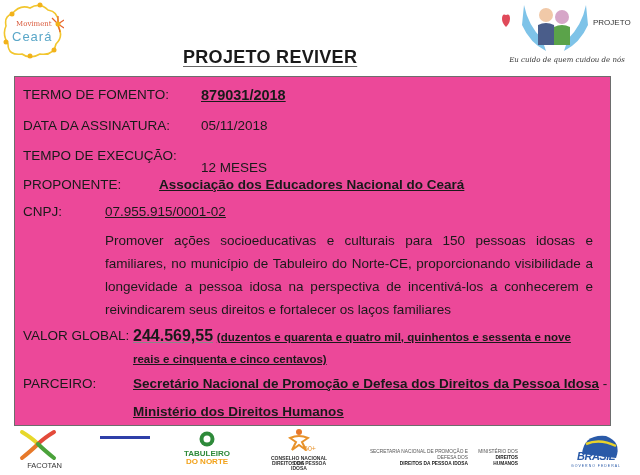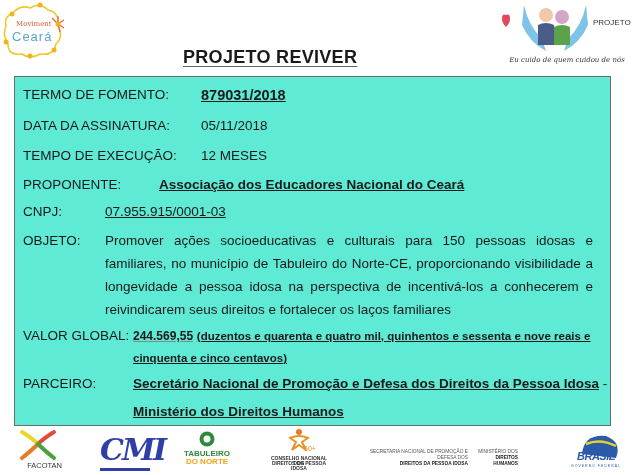--- a/index.html
+++ b/index.html
@@ -3,21 +3,21 @@
 <meta charset="utf-8">
 <style>
   html, body { margin:0; padding:0; }
   body { width:640px; height:475px; background:#ffffff; position:relative; overflow:hidden; font-family:"Liberation Sans", sans-serif; color:#1a1a1a; }
   .abs { position:absolute; }
   
   .logo-movimento { left:2px; top:2px; width:62px; height:58px; }
   .logo-reviver { left:470px; top:5px; width:150px; height:65px;margin-left:22px; }
   .page-title { left:183px; top:47px; font-size:18px; font-weight:bold; letter-spacing:0.3px; color:#1a1a1a; text-decoration:underline; text-decoration-color:#666; text-underline-offset:3px; }
   
-  .info-box { left:14px; top:76px; width:597px; height:350px; background:#5eead4; border:1px solid #6d6d6d; box-sizing:border-box; }
+  .info-box { left:14px; top:76px; width:597px; height:350px; background:#ec4899; border:1px solid #6d6d6d; box-sizing:border-box; }
   .row { position:absolute; left:8px; font-size:13.5px; line-height:18px; white-space:nowrap; }
   .lbl { display:inline-block; }
   .val { position:absolute; top:0; }
   .u { text-decoration:underline; }
   .b { font-weight:bold; }
   .objeto-text { position:absolute; left:82px; top:0; width:488px; white-space:normal; text-align:justify; line-height:23px; font-size:13.5px; }
   .valor-text { position:absolute; left:110px; top:0; width:460px; white-space:normal; line-height:22px; }
   .valor-text .small { font-size:11.5px; font-weight:bold; }
   
   .footer { left:0; top:428px; width:640px; height:47px; }
@@ -71,42 +71,41 @@
     <span class="val b u" style="left:178px;font-size:14.5px;">879031/2018</span>
   </div>
 
   <div class="row" style="top:40px;">
     <span class="lbl">DATA DA ASSINATURA:</span>
     <span class="val" style="left:178px;">05/11/2018</span>
   </div>
 
   <div class="row" style="top:70px;">
     <span class="lbl">TEMPO DE EXECUÇÃO:</span>
-    <span class="val" style="left:178px;">12 MESES</span>
+    <span class="val" style="left:178px;margin-top:12px;">12 MESES</span>
   </div>
 
   <div class="row" style="top:99px;">
     <span class="lbl">PROPONENTE:</span>
     <span class="val b u" style="left:136px;">Associação dos Educadores Nacional do Ceará</span>
   </div>
 
   <div class="row" style="top:126px;">
     <span class="lbl">CNPJ:</span>
-    <span class="val u" style="left:82px;">07.955.915/0001-03</span>
+    <span class="val u" style="left:82px;">07.955.915/0001-02</span>
   </div>
 
   <div class="row" style="top:152px;width:580px;height:95px;">
-    <span class="lbl" style="line-height:23px;">OBJETO:</span>
     <div class="objeto-text">Promover ações socioeducativas e culturais para 150 pessoas idosas e familiares, no município de Tabuleiro do Norte-CE, proporcionando visibilidade a longevidade a pessoa idosa na perspectiva de incentivá-los a conhecerem e reivindicarem seus direitos e fortalecer os laços familiares</div>
   </div>
 
   <div class="row" style="top:248px;width:580px;height:45px;">
     <span class="lbl" style="line-height:22px;">VALOR GLOBAL:</span>
     <div class="valor-text">
-      <span class="b u" style="font-size:12px;text-decoration-color:#888;">244.569,55</span>
+      <span class="b u" style="font-size:16px;text-decoration-color:#888;">244.569,55</span>
       <span class="small u">(duzentos e quarenta e quatro mil, quinhentos e sessenta e nove reais e cinquenta e cinco centavos)</span>
     </div>
   </div>
 
   <div class="row" style="top:298px;">
     <span class="lbl">PARCEIRO:</span>
     <span class="val" style="left:110px;">
       <span class="b u">Secretário Nacional de Promoção e Defesa dos Direitos da Pessoa Idosa</span>
       <span>-</span>
     </span>
@@ -123,21 +122,20 @@
     <svg width="48" height="34" viewBox="0 0 48 34">
       <path d="M8 4 Q18 10 24 16" stroke="#e7d82a" stroke-width="4" fill="none" stroke-linecap="round"></path>
       <path d="M40 4 Q30 10 24 16" stroke="#e34a3a" stroke-width="4" fill="none" stroke-linecap="round"></path>
       <path d="M8 30 Q18 22 24 16" stroke="#e7792a" stroke-width="4" fill="none" stroke-linecap="round"></path>
       <path d="M40 30 Q30 22 24 16" stroke="#4aa23a" stroke-width="4" fill="none" stroke-linecap="round"></path>
     </svg>
     <div class="abs" style="left:0;top:33px;width:48px;text-align:right;font-size:7.5px;color:#333;">FACOTAN</div>
   </div>
 
   <div class="flogo" style="left:100px;top:6px;width:55px;height:40px;">
-    <div style="font-size:30px;font-style:italic;font-weight:bold;color:#2f3fa8;font-family:'DejaVu Serif',serif;line-height:32px;letter-spacing:-2px;">CMI</div>
     <div style="height:3px;background:#2f3fa8;width:50px;margin-top:2px;"></div>
   </div>
 
   <div class="flogo" style="left:182px;top:3px;width:50px;height:44px;">
     <svg style="position:absolute;left:17px;top:0;" width="16" height="16" viewBox="0 0 16 16">
       <circle cx="8" cy="8" r="7.5" fill="#2e8a3a"></circle>
         <circle cx="8" cy="8" r="3.5" fill="#ffffff"></circle>
     </svg>
     <div class="abs" style="left:0;top:19px;width:50px;text-align:center;font-size:8px;font-weight:bold;color:#2e8a3a;line-height:8px;">TABULEIRO</div>
     <div class="abs" style="left:0;top:27px;width:50px;text-align:center;font-size:8px;font-weight:bold;color:#f2a21a;line-height:8px;">DO NORTE</div>

